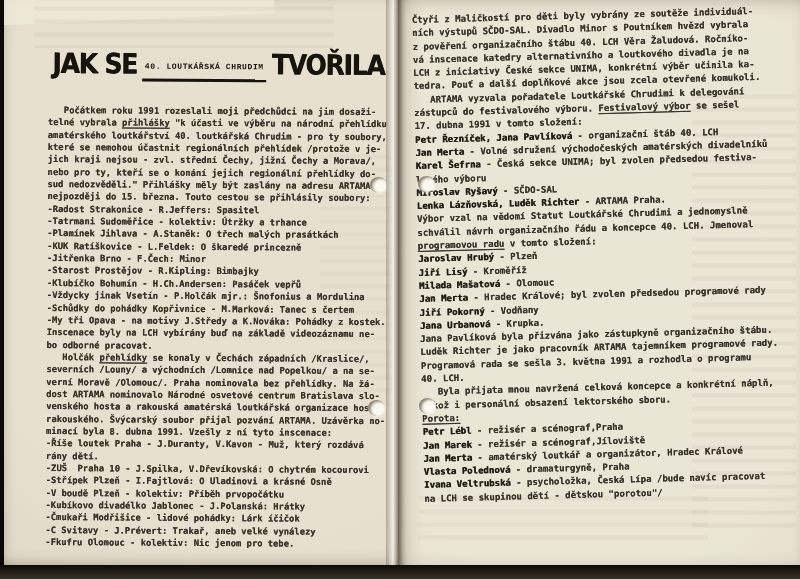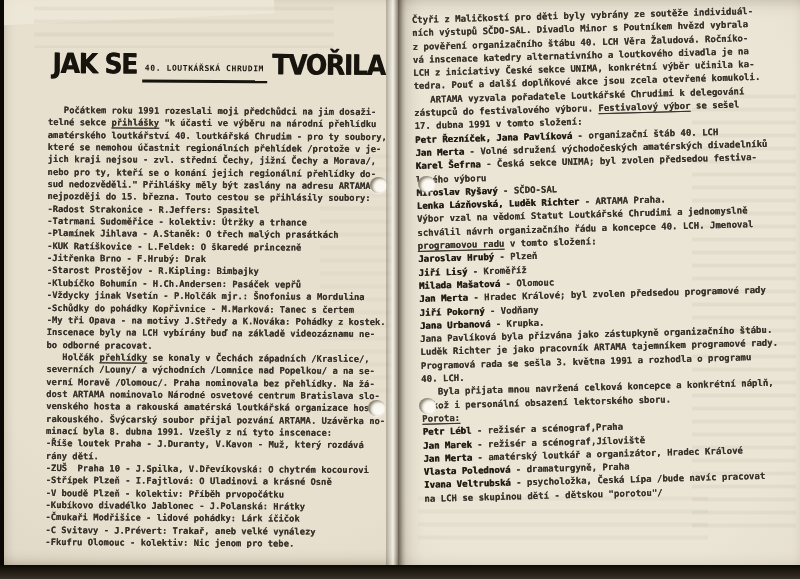--- a/index.html
+++ b/index.html
@@ -45,21 +45,21 @@
     background: linear-gradient(#0d0a06, #2b241b 70%, #3a332a); }
   .left-sliver { position:absolute; left:0; top:0; width:4px; height:579px; background:#0b0805; z-index:6; }
 
   .content { position:absolute; inset:0; }
   .page-left  .content { transform: rotate(.35deg);  transform-origin: 40px 110px; }
   .page-right .content { transform: rotate(-1.5deg); transform-origin: 14px 26px; }
 
   .masthead { display:flex; align-items:flex-start; margin:52px 0 0 48px; color:var(--title-ink); }
   .t-big { font-family:"DejaVu Sans", sans-serif; font-weight:900; font-size:25px; line-height:.95;
            letter-spacing:-1.2px; transform:scaleY(1.12); text-shadow:.6px 0 var(--title-ink); }
-  .t-mid { border-bottom:3px solid var(--title-ink); margin:3px 5px 0 5px; padding:0 3px 5px 3px; }
+  .t-mid { border-bottom:3px solid var(--title-ink); margin:3px 5px 0 5px; padding:0 3px 5px 3px;font-family:Liberation Mono, monospace; }
   .t-small { font-size:8px; font-weight:700; letter-spacing:.6px; white-space:pre; }
 
   .tcol { position:absolute; color:var(--ink);
           text-shadow:0 0 .5px rgba(56,50,42,.85); font-weight:700; }
   .page-left  .tcol { left:44px; top:104px; width:350px; font-size:8.8px; }
   .page-right .tcol { left:14px; top:14px;  width:386px; font-size:9px; }
   .tline { white-space:pre; }
   .page-left  .tline { line-height:12.35px; }
   .page-right .tline { line-height:13.3px; }
   .u { text-decoration:underline; text-decoration-thickness:1.3px; text-underline-offset:2px; }
@@ -86,32 +86,32 @@
     <div class="content">
       <div class="masthead">
         <span class="t-big">JAK SE</span>
         <span class="t-mid">
           <span class="t-small">40. LOUTKÁŘSKÁ CHRUDIM</span>
         </span>
         <span class="t-big">TVOŘILA</span>
       </div>
       <div class="tcol">
           <div class="tline"><span>   Počátkem roku 1991 rozeslali moji předchůdci na jim dosaži-</span></div>
-          <div class="tline"><span>telné sekce </span><span class="u">přihlášky</span><span> "k účasti ve výběru na národní přehlídku</span></div>
+          <div class="tline"><span>telné vybrala </span><span class="u">přihlášky</span><span> "k účasti ve výběru na národní přehlídku</span></div>
           <div class="tline"><span>amatérského loutkářství 40. loutkářská Chrudim - pro ty soubory,</span></div>
           <div class="tline"><span>které se nemohou účastnit regionálních přehlídek /protože v je-</span></div>
           <div class="tline"><span>jich kraji nejsou - zvl. střední Čechy, jižní Čechy a Morava/,</span></div>
           <div class="tline"><span>nebo pro ty, kteří se o konání jejich regionální přehlídky do-</span></div>
           <div class="tline"><span>sud nedozvěděli." Přihlášky měly být zaslány na adresu ARTAMA</span></div>
           <div class="tline"><span>nejpozději do 15. března. Touto cestou se přihlásily soubory:</span></div>
           <div class="tline"><span>-Radost Strakonice - R.Jeffers: Spasitel</span></div>
           <div class="tline"><span>-Tatrmani Sudoměřice - kolektiv: Útržky a trhance</span></div>
           <div class="tline"><span>-Plamínek Jihlava - A.Staněk: O třech malých prasátkách</span></div>
           <div class="tline"><span>-KUK Ratíškovice - L.Feldek: O škaredé princezně</span></div>
-          <div class="tline"><span>-Jitřenka Brno - F.Hrubý: Drak</span></div>
+          <div class="tline"><span>-Jitřenka Brno - F.Čech: Minor</span></div>
           <div class="tline"><span>-Starost Prostějov - R.Kipling: Bimbajky</span></div>
           <div class="tline"><span>-Klubíčko Bohumín - H.Ch.Andersen: Pasáček vepřů</span></div>
           <div class="tline"><span>-Vždycky jinak Vsetín - P.Holčák mjr.: Šnofonius a Mordulina</span></div>
           <div class="tline"><span>-Schůdky do pohádky Kopřivnice - M.Marková: Tanec s čertem</span></div>
           <div class="tline"><span>-My tři Opava - na motivy J.Středy a K.Nováka: Pohádky z kostek.</span></div>
           <div class="tline"><span>Inscenace byly na LCH vybírány buď na základě videozáznamu ne-</span></div>
           <div class="tline"><span>bo odborné pracovat.</span></div>
           <div class="tline"><span>   Holčák </span><span class="u">přehlídky</span><span> se konaly v Čechách západních /Kraslice/,</span></div>
           <div class="tline"><span>severních /Louny/ a východních /Lomnice nad Popelkou/ a na se-</span></div>
           <div class="tline"><span>verní Moravě /Olomouc/. Praha nominovala bez přehlídky. Na žá-</span></div>

